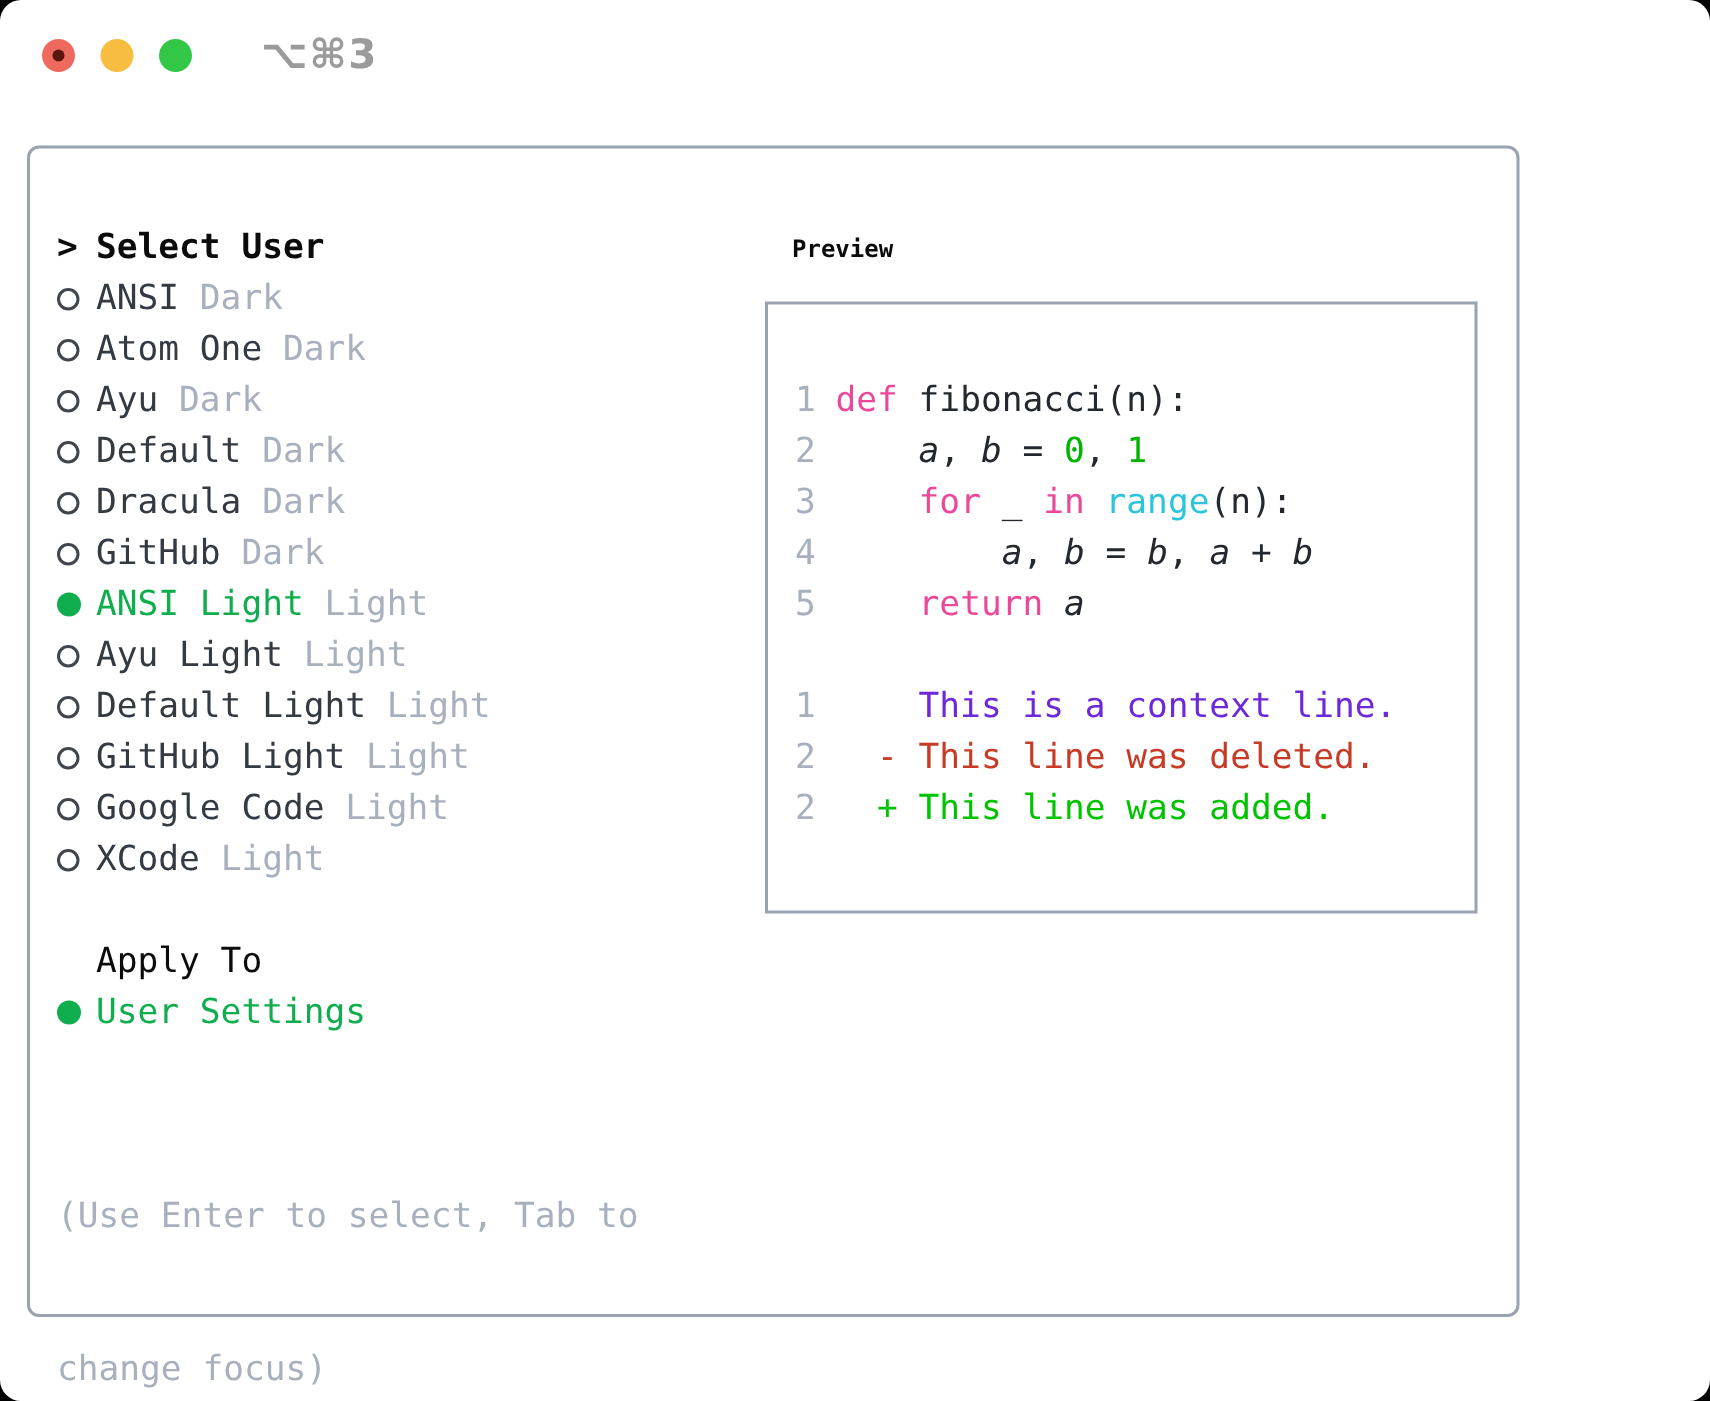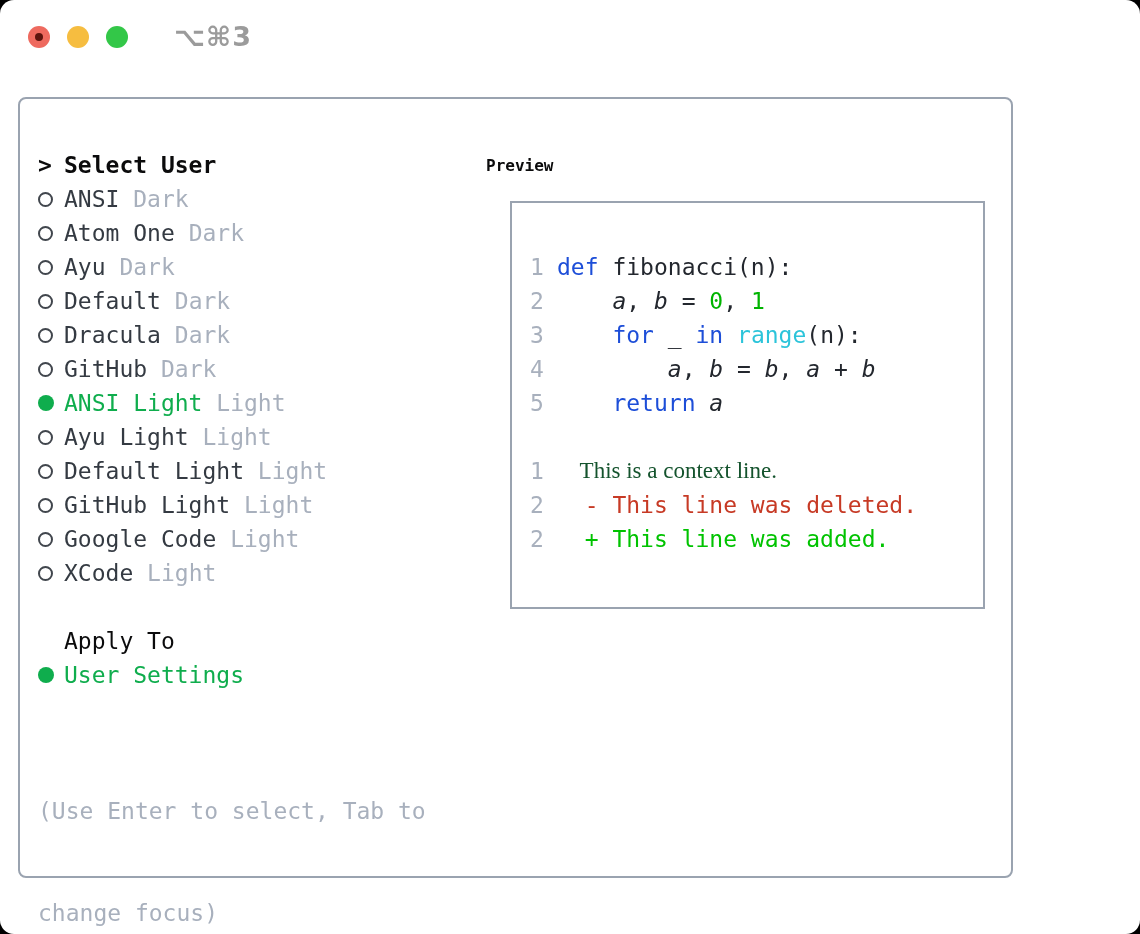--- a/index.html
+++ b/index.html
@@ -63,41 +63,41 @@
   .t-name { color: #343a42; }
   .t-name.sel { color: #0fad4d; }
   .t-variant { color: #a8b0bd; margin-left: 13.85px; }
   .apply-header { color: #0b0b0c; }
   .opt-label.sel { color: #0fad4d; }
   .spacer { height: 34px; }
   .hint { color: #a8b0bd; font-size: 23px; line-height: 34px; white-space: pre; }
 
   
   .preview-header {
-    position: absolute; left: 466px; top: 49px; height: 34px;
+    position: absolute; left: 508px; top: 49px; height: 34px;
     display: flex; align-items: center;
   }
   .preview-box {
     position: absolute; left: 490px; top: 102px;
     width: 475px; height: 408px;
     border: 2px solid #9aa3b0; background: #fff;
     overflow: hidden;
   }
   .code-block { padding: 47px 0 0 18px; }
   .code-line {
     height: 34px; display: flex; align-items: center;
     font-size: 23px; white-space: pre; color: #23272e;
   }
   .lineno { width: 27px; color: #a8b0bd; flex: none; }
   .seg-plain   { color: #23272e; }
-  .seg-kw      { color: #1d4ed8; }
+  .seg-kw      { color: #ec4899; }
   .seg-builtin { color: #2cc4da; }
   .seg-numlit  { color: #00b400; }
   .seg-var     { color: #23272e; font-style: italic; }
-  .seg-context { color: #14532d; font-family: Liberation Serif, serif; }
+  .seg-context { color: #6d28d9; }
   .seg-deleted { color: #c73a25; }
   .seg-added   { color: #00c300; }
 </style>
 </head>
 <body>
 
 <div class="window">
 
   <div class="titlebar">
     <span class="light light-red">

